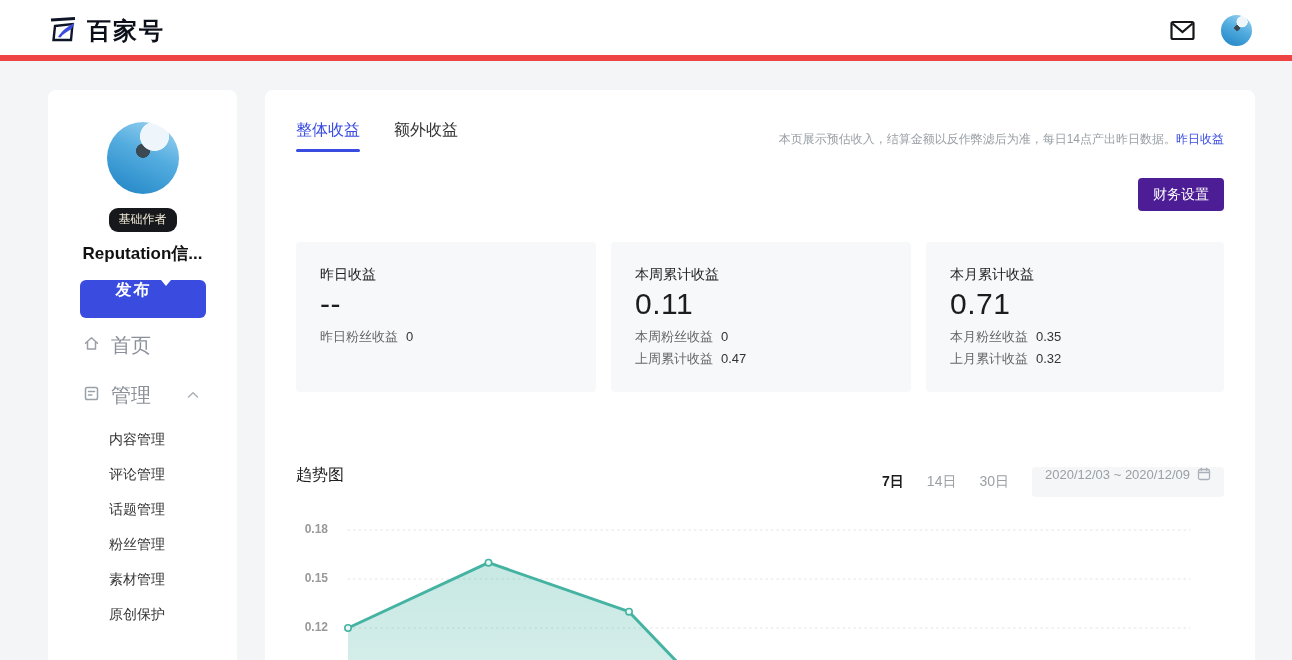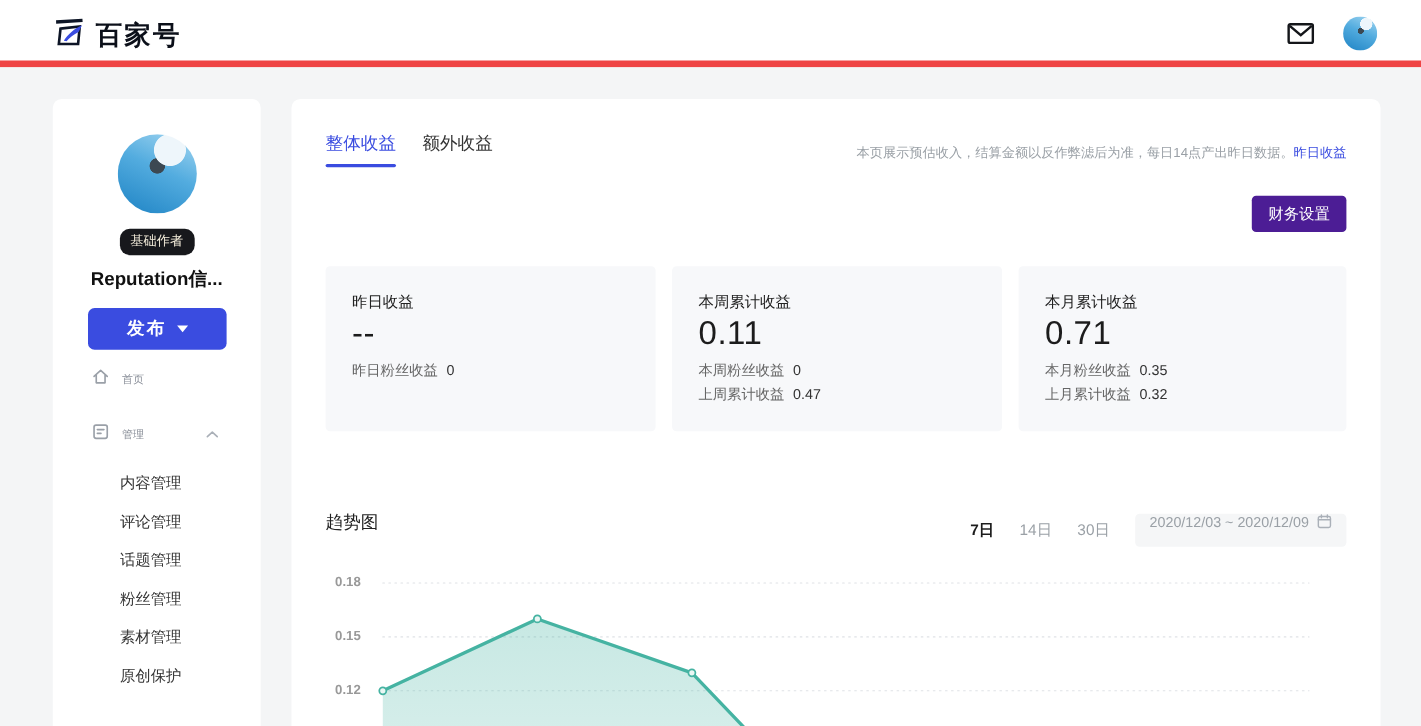--- a/index.html
+++ b/index.html
@@ -22,33 +22,33 @@
   .sidebar { position:absolute; left:48px; top:90px; width:189px; height:600px; background:#fff; border-radius:8px; }
   .profile { text-align:center; padding-top:32px; }
   .avatar-lg { width:72px; height:72px; border-radius:50%; margin:0 auto; cursor:pointer;
     background: radial-gradient(circle at 66% 20%, #eef6fb 0 19%, rgba(0,0,0,0) 20%),
                 radial-gradient(circle at 50% 40%, #3c4852 0 12%, rgba(0,0,0,0) 13%),
                 linear-gradient(205deg,#a6d8f2 0%,#53acdf 45%,#1e83c4 100%); }
   .badge { display:inline-block; margin-top:14px; background:#17181c; color:#f3ecda; font-size:12px; padding:3px 10px 4px; border-radius:9px; }
   .username { margin-top:10px; font-size:17px; font-weight:bold; color:#111; }
   .publish { position:absolute; left:32px; top:190px; width:126px; height:38px; border:none; border-radius:6px;
     background:#3a4ce0; color:#fff; font-size:16px; font-weight:bold; letter-spacing:2px;
-    display:flex; align-items:center; justify-content:center; gap:9px; cursor:pointer; }
+    display:flex; justify-content:center; gap:9px; cursor:pointer; }
   .caret-down { width:0; height:0; border-left:5px solid transparent; border-right:5px solid transparent; border-top:6px solid #fff; }
   .nav { position:absolute; left:0; top:245px; width:100%; }
   .nav-item { display:flex; align-items:center; height:20px; margin:0 0 30px 0; padding-left:35px; cursor:pointer; }
-  .nav-item .nv-label { font-size:10px; color:#8a8f99; margin-left:11px; }
+  .nav-item .nv-label { font-size:20px; color:#8a8f99; margin-left:11px; }
   .nav-item .chevron { margin-left:auto; margin-right:38px; display:flex; }
   .subnav { margin-top:-6px; }
   .subnav-item { height:20px; line-height:20px; padding-left:61px; font-size:14px; color:#333; margin-bottom:15px; cursor:pointer; }
 
   
   .main { position:absolute; left:265px; top:90px; width:990px; height:620px; background:#fff; border-radius:8px; overflow:hidden; }
 
-  .tabs { position:absolute; left:31px; top:30px; display:flex; gap:24px; }
+  .tabs { position:absolute; left:31px; top:30px; display:flex; gap:34px; }
   .tab { font-size:16px; color:#333; cursor:pointer; padding-bottom:11px; position:relative; }
   .tab.active { color:#3a4ce0; }
   .tab.active .tab-underline { position:absolute; left:0; right:0; bottom:0; height:3px; border-radius:1.5px; background:#3a4ce0; }
 
   .disclaimer { position:absolute; right:31px; top:41px; font-size:12px; color:#9aa0a6; white-space:nowrap; }
   .disclaimer a { color:#3a4ce0; text-decoration:none; cursor:pointer; }
 
   .finance-btn { position:absolute; right:31px; top:88px; width:86px; height:33px; border:none; border-radius:4px;
     background:#4c1d95; color:#fff; font-size:14px; cursor:pointer; }
 

